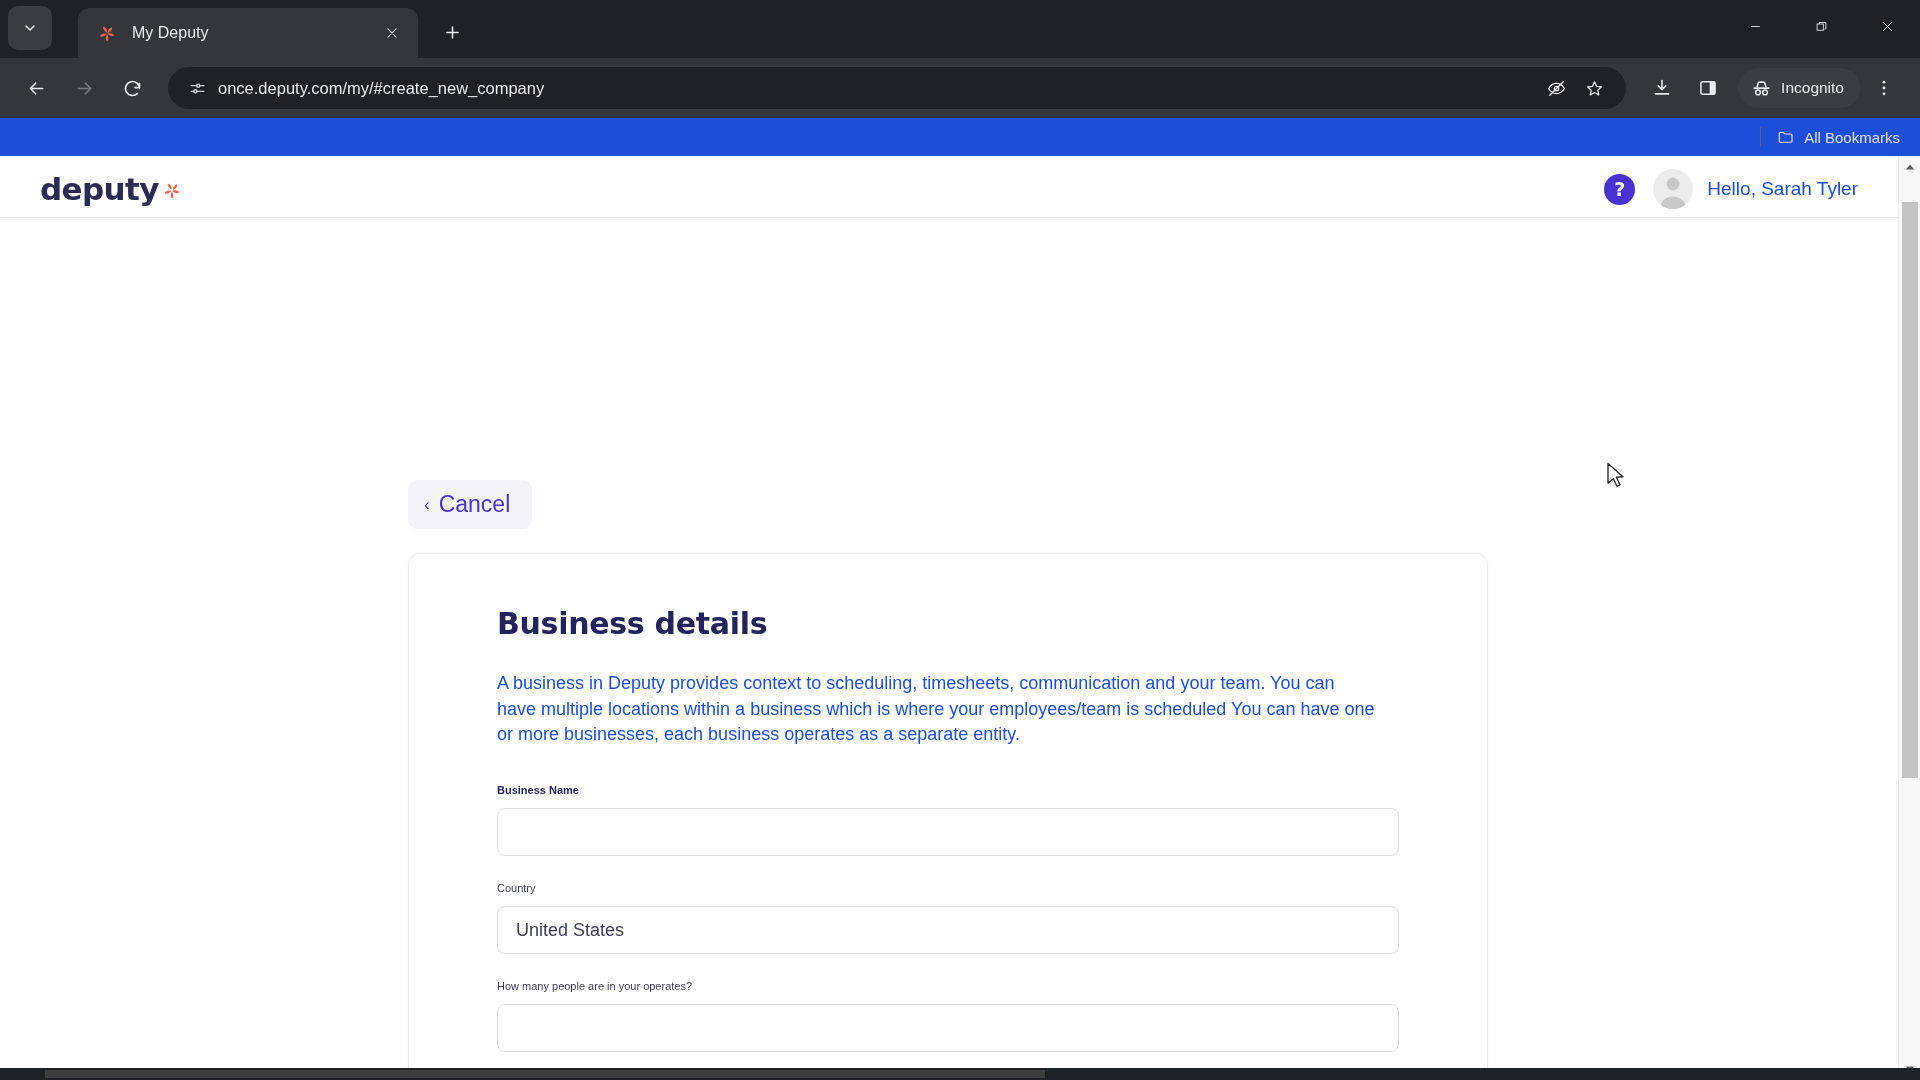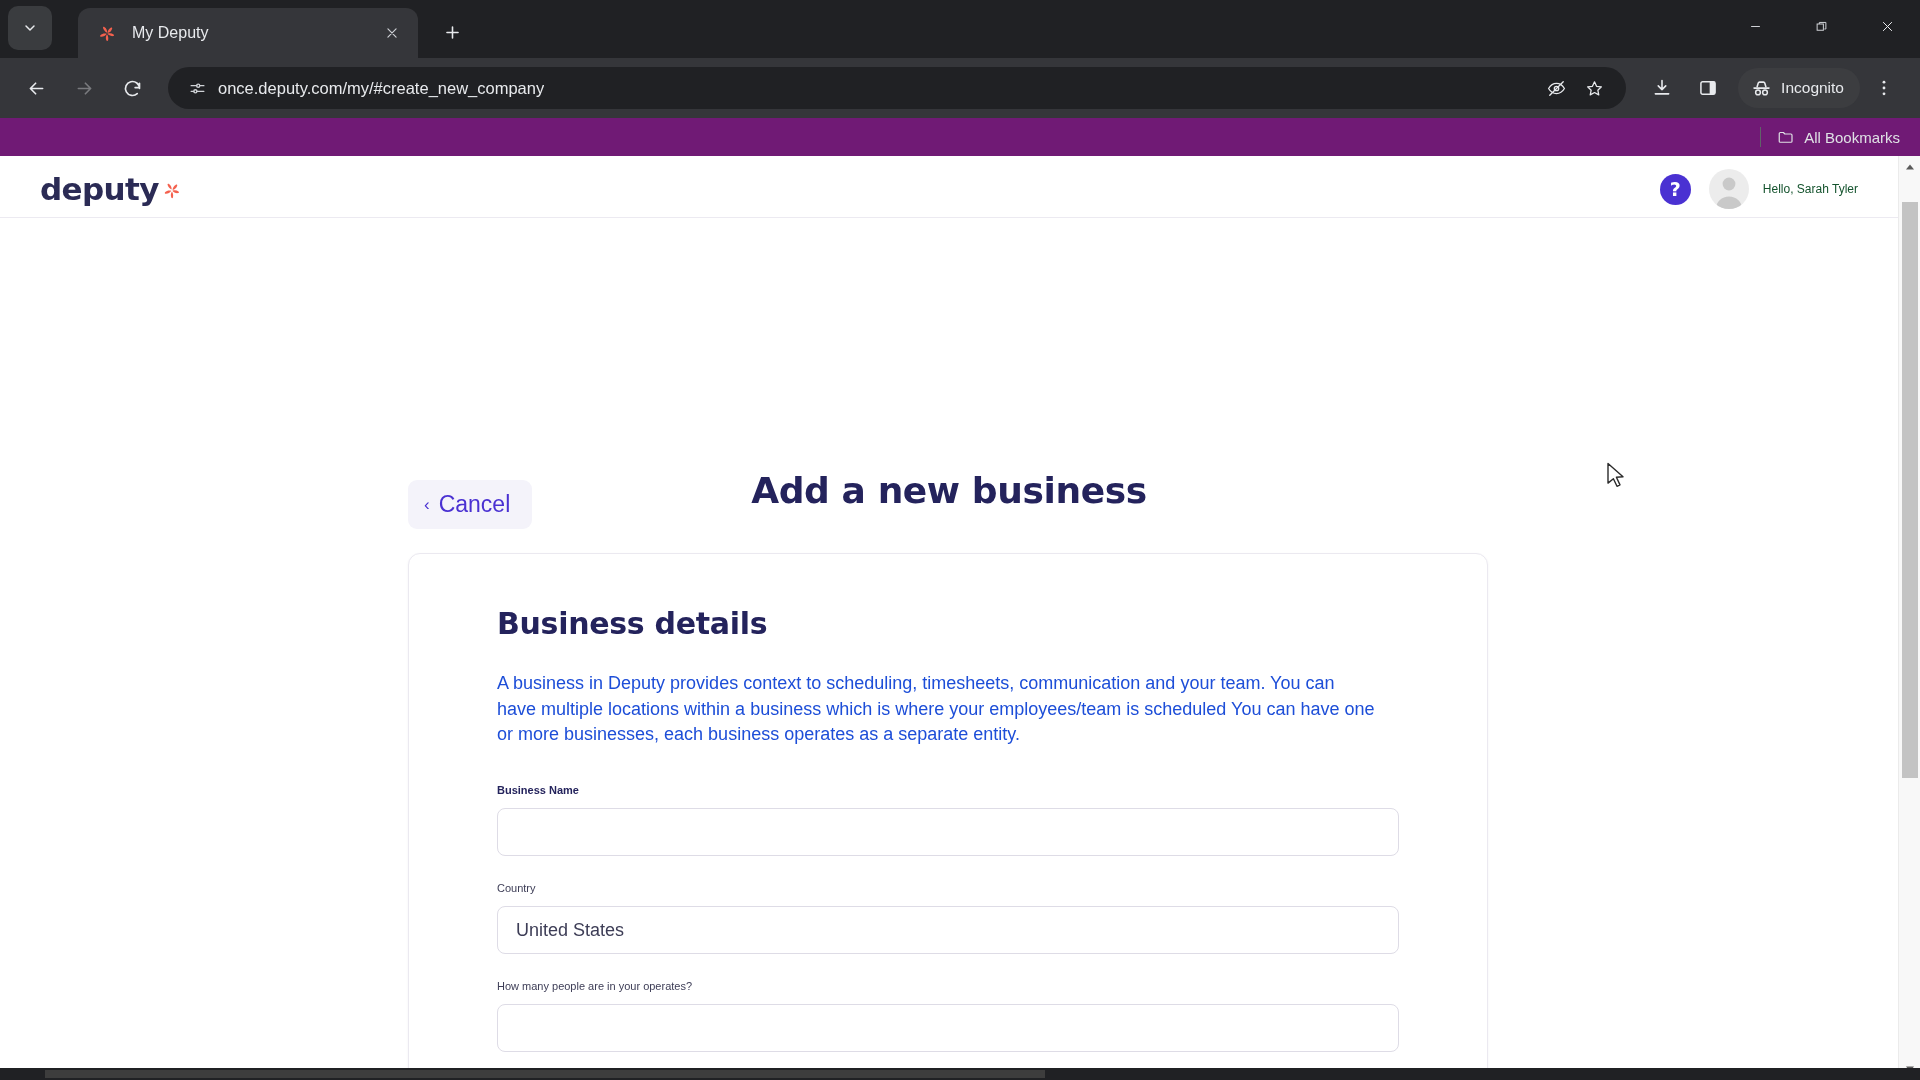--- a/index.html
+++ b/index.html
@@ -69,21 +69,21 @@
   .tb-icon { width: 44px; height: 44px; border-radius: 50%; display:flex; align-items:center; justify-content:center; cursor:pointer; }
   .tb-icon svg { width: 20px; height: 20px; }
   .incognito-chip {
     height: 40px; border-radius: 20px; background: #3c3d40; display:flex; align-items:center;
     gap: 9px; padding: 0 16px 0 13px; margin-left: 6px; cursor:pointer;
   }
   .incognito-chip svg { width: 21px; height: 21px; }
   .incognito-chip span { color: #e8eaed; font-size: 15.5px; white-space:nowrap; }
 
   .bookmarks-bar {
-    height: 38px; background: #701a75; display: flex; align-items: center;
+    height: 38px; background: #1d4ed8; display: flex; align-items: center;
     justify-content: flex-end; padding-right: 14px; gap: 10px;
   }
   .bm-divider { width:1px; height:20px; background:#5f6368; }
   .bm-all { display:flex; align-items:center; gap:9px; cursor:pointer; padding: 4px 6px; border-radius:6px;}
   .bm-all svg { width: 18px; height: 18px; }
   .bm-all span { color:#dfe1e5; font-size: 15px; }
 
   
   .viewport { flex: 1; background: #ffffff; position: relative; overflow: hidden; display:flex; }
   .page { flex: 1; position: relative; overflow: hidden; background:#fff; }
@@ -94,21 +94,21 @@
   }
   .logo { display:flex; align-items:flex-end; gap:2px; cursor:pointer; }
   .logo-text { font-size: 31px; font-weight: 700; color: #2b2b55; letter-spacing: -0.6px; line-height: 1; font-family:"DejaVu Sans", sans-serif;}
   .logo-mark { width: 22px; height: 22px; margin-bottom: 4px; }
   .header-right { margin-left: auto; display: flex; align-items: center; gap: 18px; }
   .help-btn { width: 31px; height: 31px; border-radius: 50%; background: #4a31d2; display:flex; align-items:center; justify-content:center; cursor:pointer; }
   .help-btn span { color:#fff; font-size:19px; font-weight:700; line-height:1; font-family:"DejaVu Sans",sans-serif;}
   .user-block { display:flex; align-items:center; gap:14px; cursor:pointer; }
   .avatar { width: 40px; height: 40px; border-radius: 50%; background:#ececec; display:flex; align-items:flex-end; justify-content:center; overflow:hidden; }
   .avatar svg { width:40px; height:40px; }
-  .greeting { font-size: 12px; color: #14532d; }
+  .greeting { font-size: 19px; color: #1d4ed8; }
 
   .scroll-area { position:absolute; top:62px; left:0; right:0; bottom:0; overflow:hidden; }
   .cancel-btn {
     position: absolute; left: 408px; top: 262px;
     display:flex; align-items:center; gap:9px; background:#f4f3fa; border:none;
     border-radius: 9px; padding: 11px 22px 11px 16px; cursor:pointer;
   }
   .cancel-btn .chev { font-size: 17px; color:#4a31d2; line-height:1; }
   .cancel-btn .lbl { font-size: 23px; color:#4a31d2; }
   .page-title {
@@ -321,21 +321,20 @@
         </div>
       </div>
 
       <div class="scroll-area">
 
         <button class="cancel-btn">
           <span class="chev">‹</span>
           <span class="lbl">Cancel</span>
         </button>
 
-        <div class="page-title">Add a new business</div>
 
         <div class="card">
           <div class="card-title">Business details</div>
           <div class="card-desc">A business in Deputy provides context to scheduling, timesheets, communication and your team. You can have multiple locations within a business which is where your employees/team is scheduled You can have one or more businesses, each business operates as a separate entity.</div>
 
           <div class="field">
             <label class="field-label">Business Name</label>
             <input class="field-input" type="text" value="" style="">
           </div>
 

